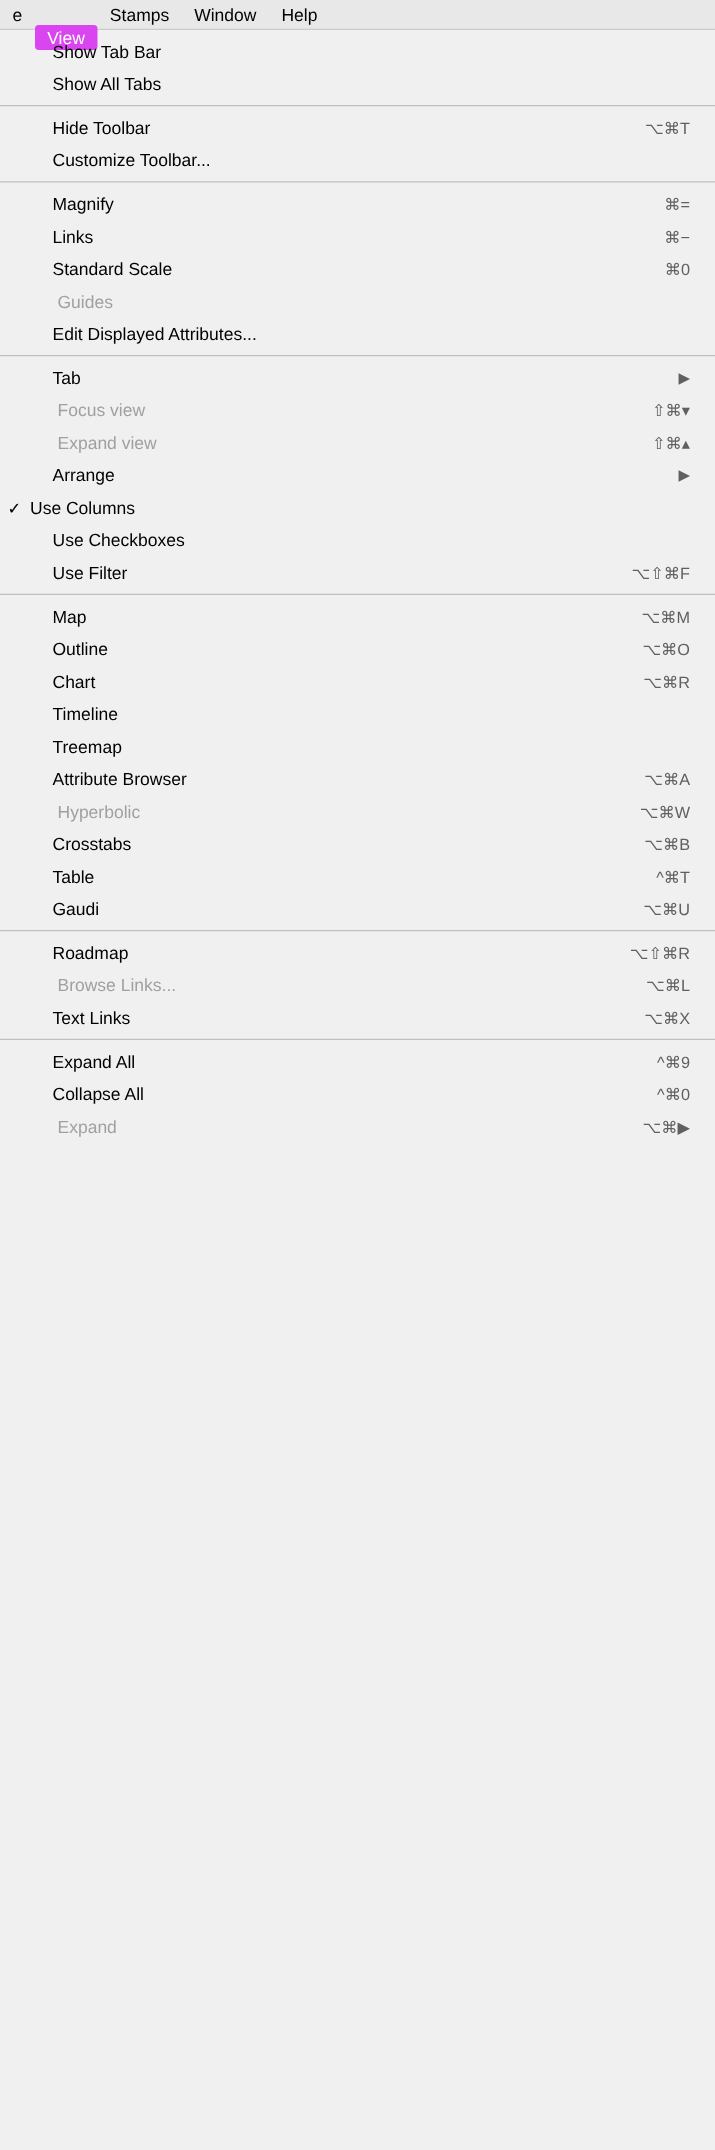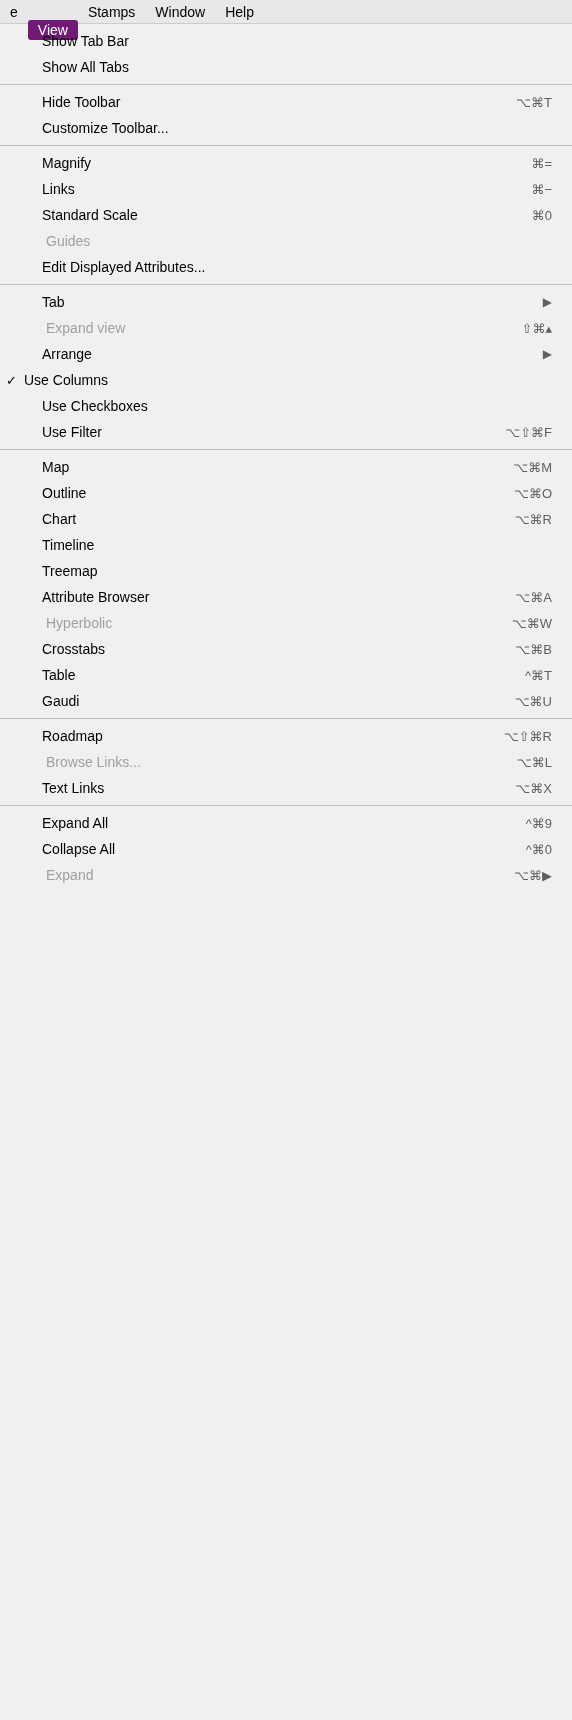--- a/index.html
+++ b/index.html
@@ -25,21 +25,21 @@
       align-items: center;
     }
 
     .menu-bar-item {
       padding: 2px 10px;
       font-size: 14px;
       cursor: default;
     }
 
     .menu-bar-item.active {
-      background: #701a75;
+      background: #d946ef;
       color: white;
       border-radius: 3px;
       margin-top: 37px;
     }
 
     .dropdown-menu {
       background: #f0f0f0;
       width: 100%;
       padding: 4px 0;
     }
@@ -165,20 +165,25 @@
 
   <div class="menu-separator"></div>
 
   <div class="menu-item">
     <span class="indent"></span>
     <span class="menu-item-label">Tab</span>
     <span class="menu-item-arrow">▶</span>
   </div>
   <div class="menu-item disabled">
     <span class="indent"></span>
+    <span class="menu-item-label">Focus view</span>
+    <span class="menu-item-shortcut">⇧⌘▾</span>
+  </div>
+  <div class="menu-item disabled">
+    <span class="indent"></span>
     <span class="menu-item-label">Expand view</span>
     <span class="menu-item-shortcut">⇧⌘▴</span>
   </div>
   <div class="menu-item">
     <span class="indent"></span>
     <span class="menu-item-label">Arrange</span>
     <span class="menu-item-arrow">▶</span>
   </div>
   <div class="menu-item has-check">
     <span class="check-mark">✓</span>

